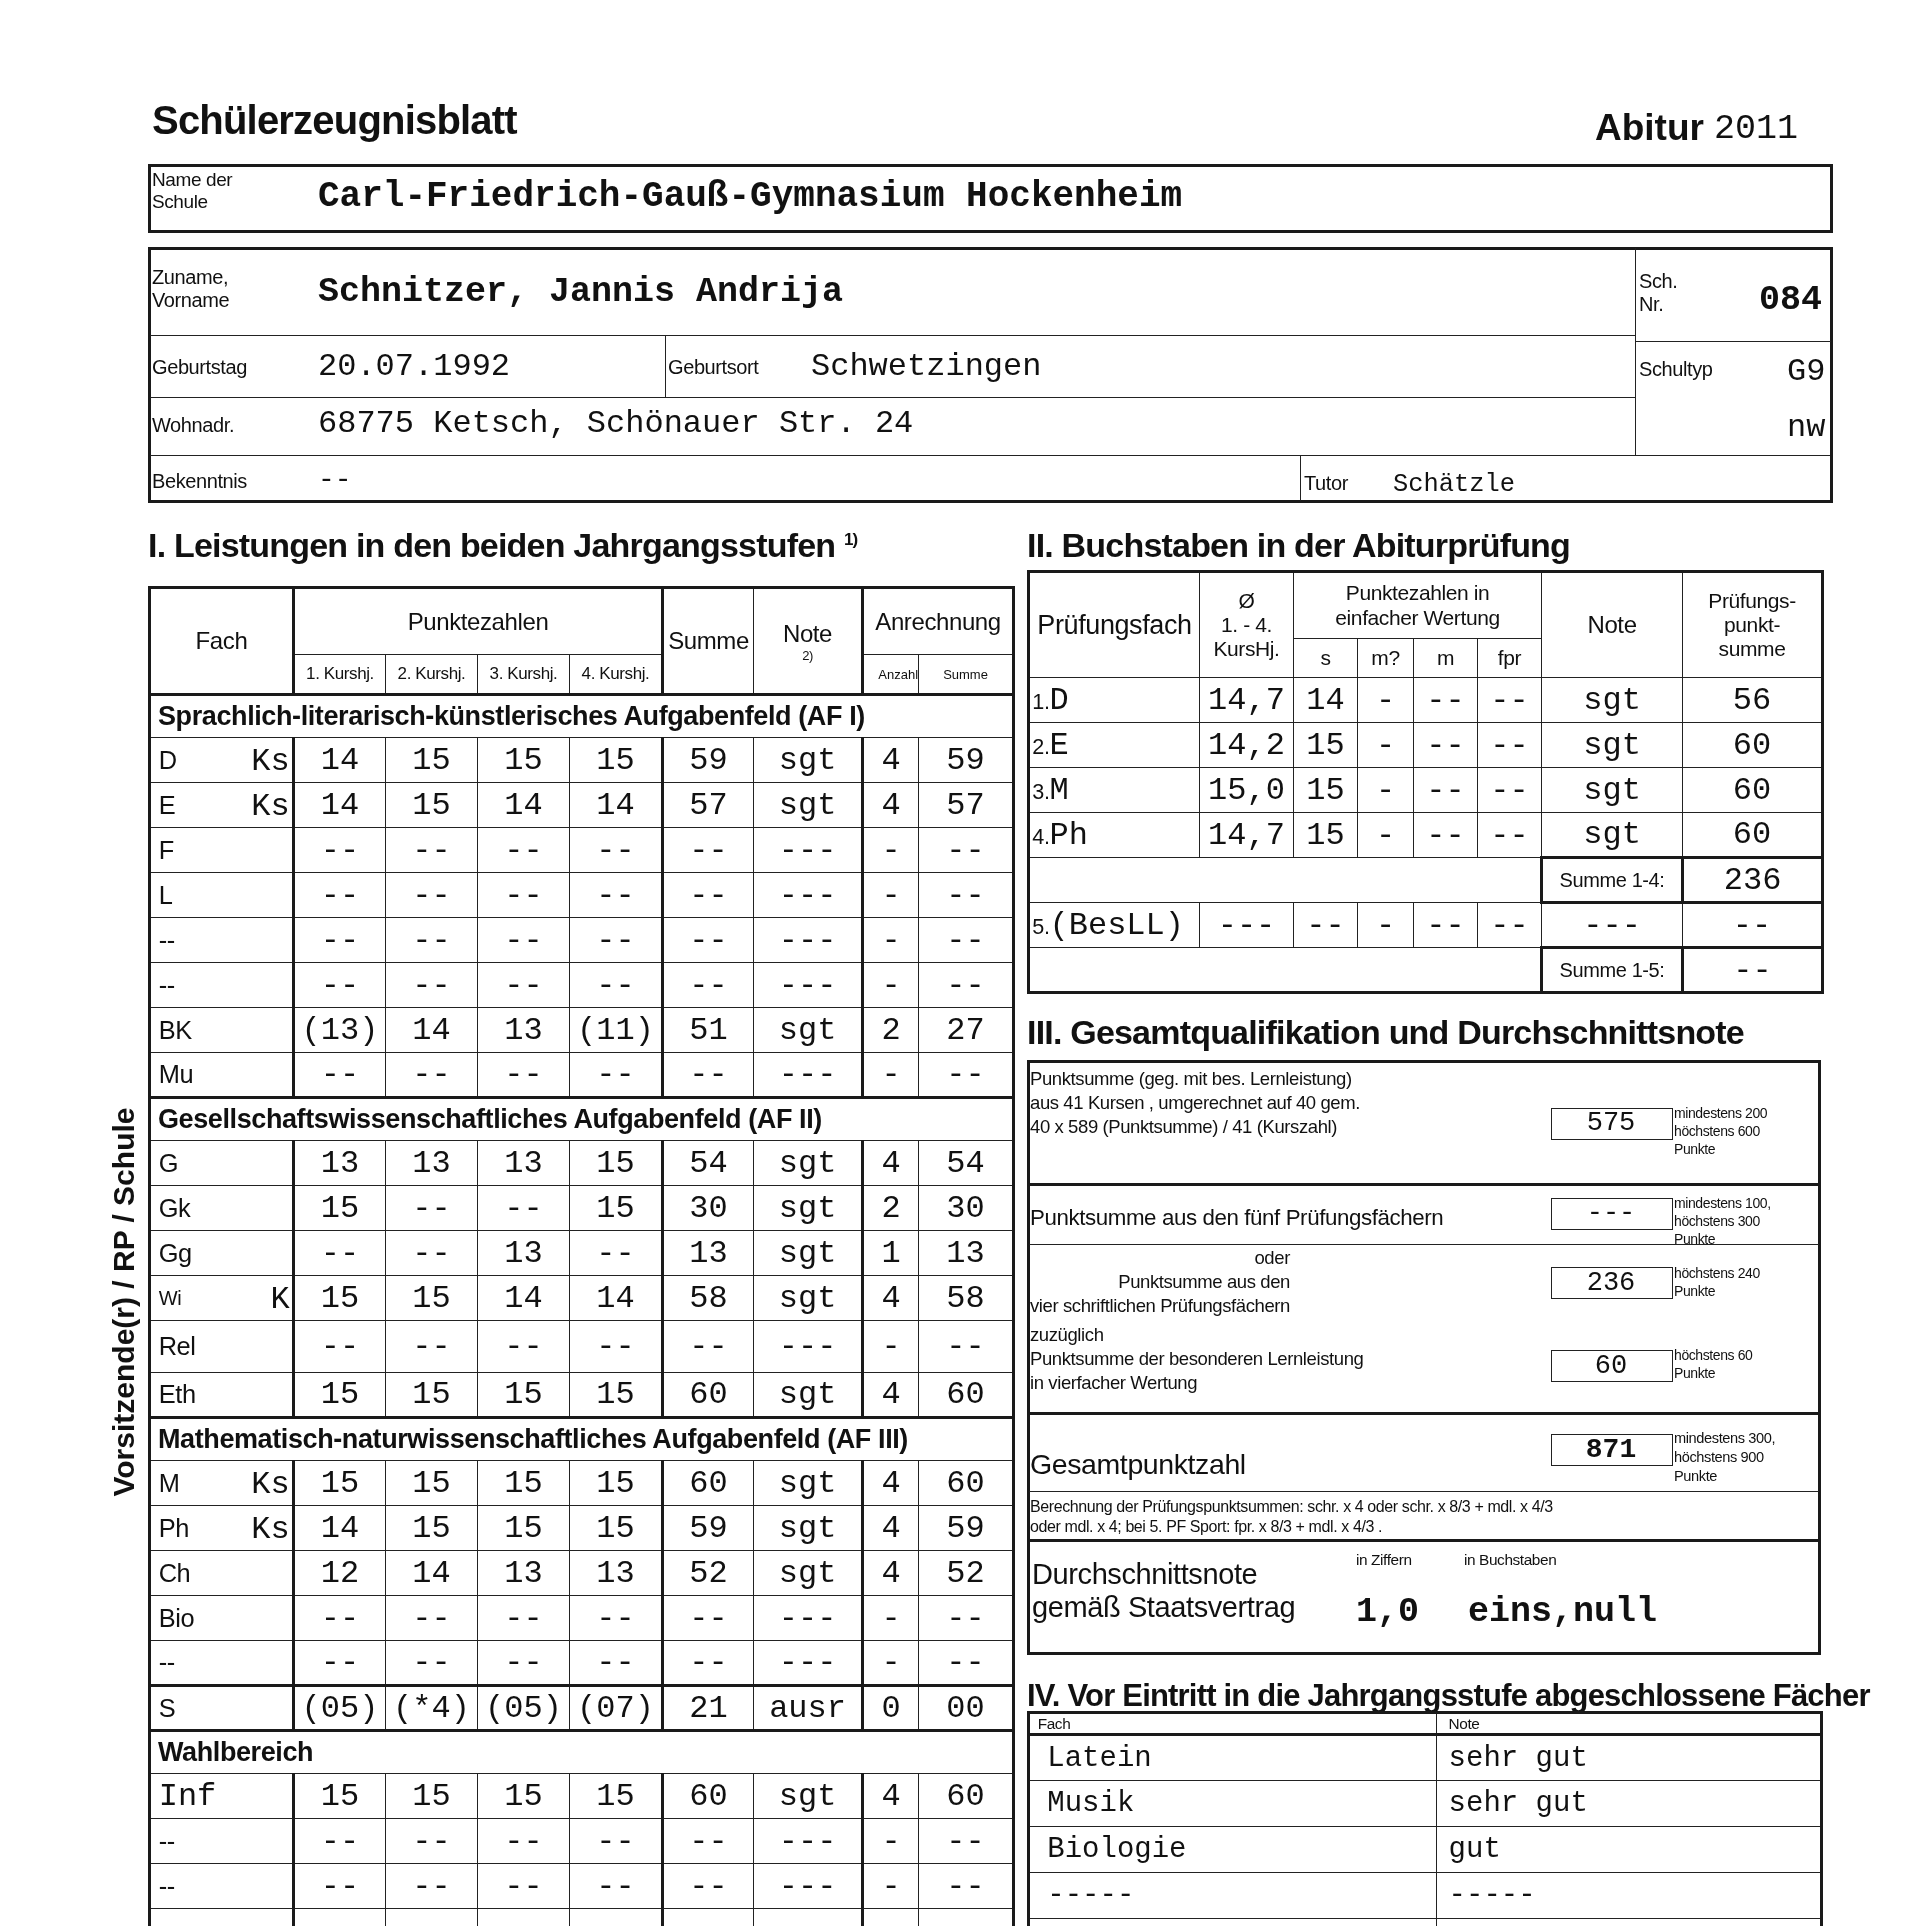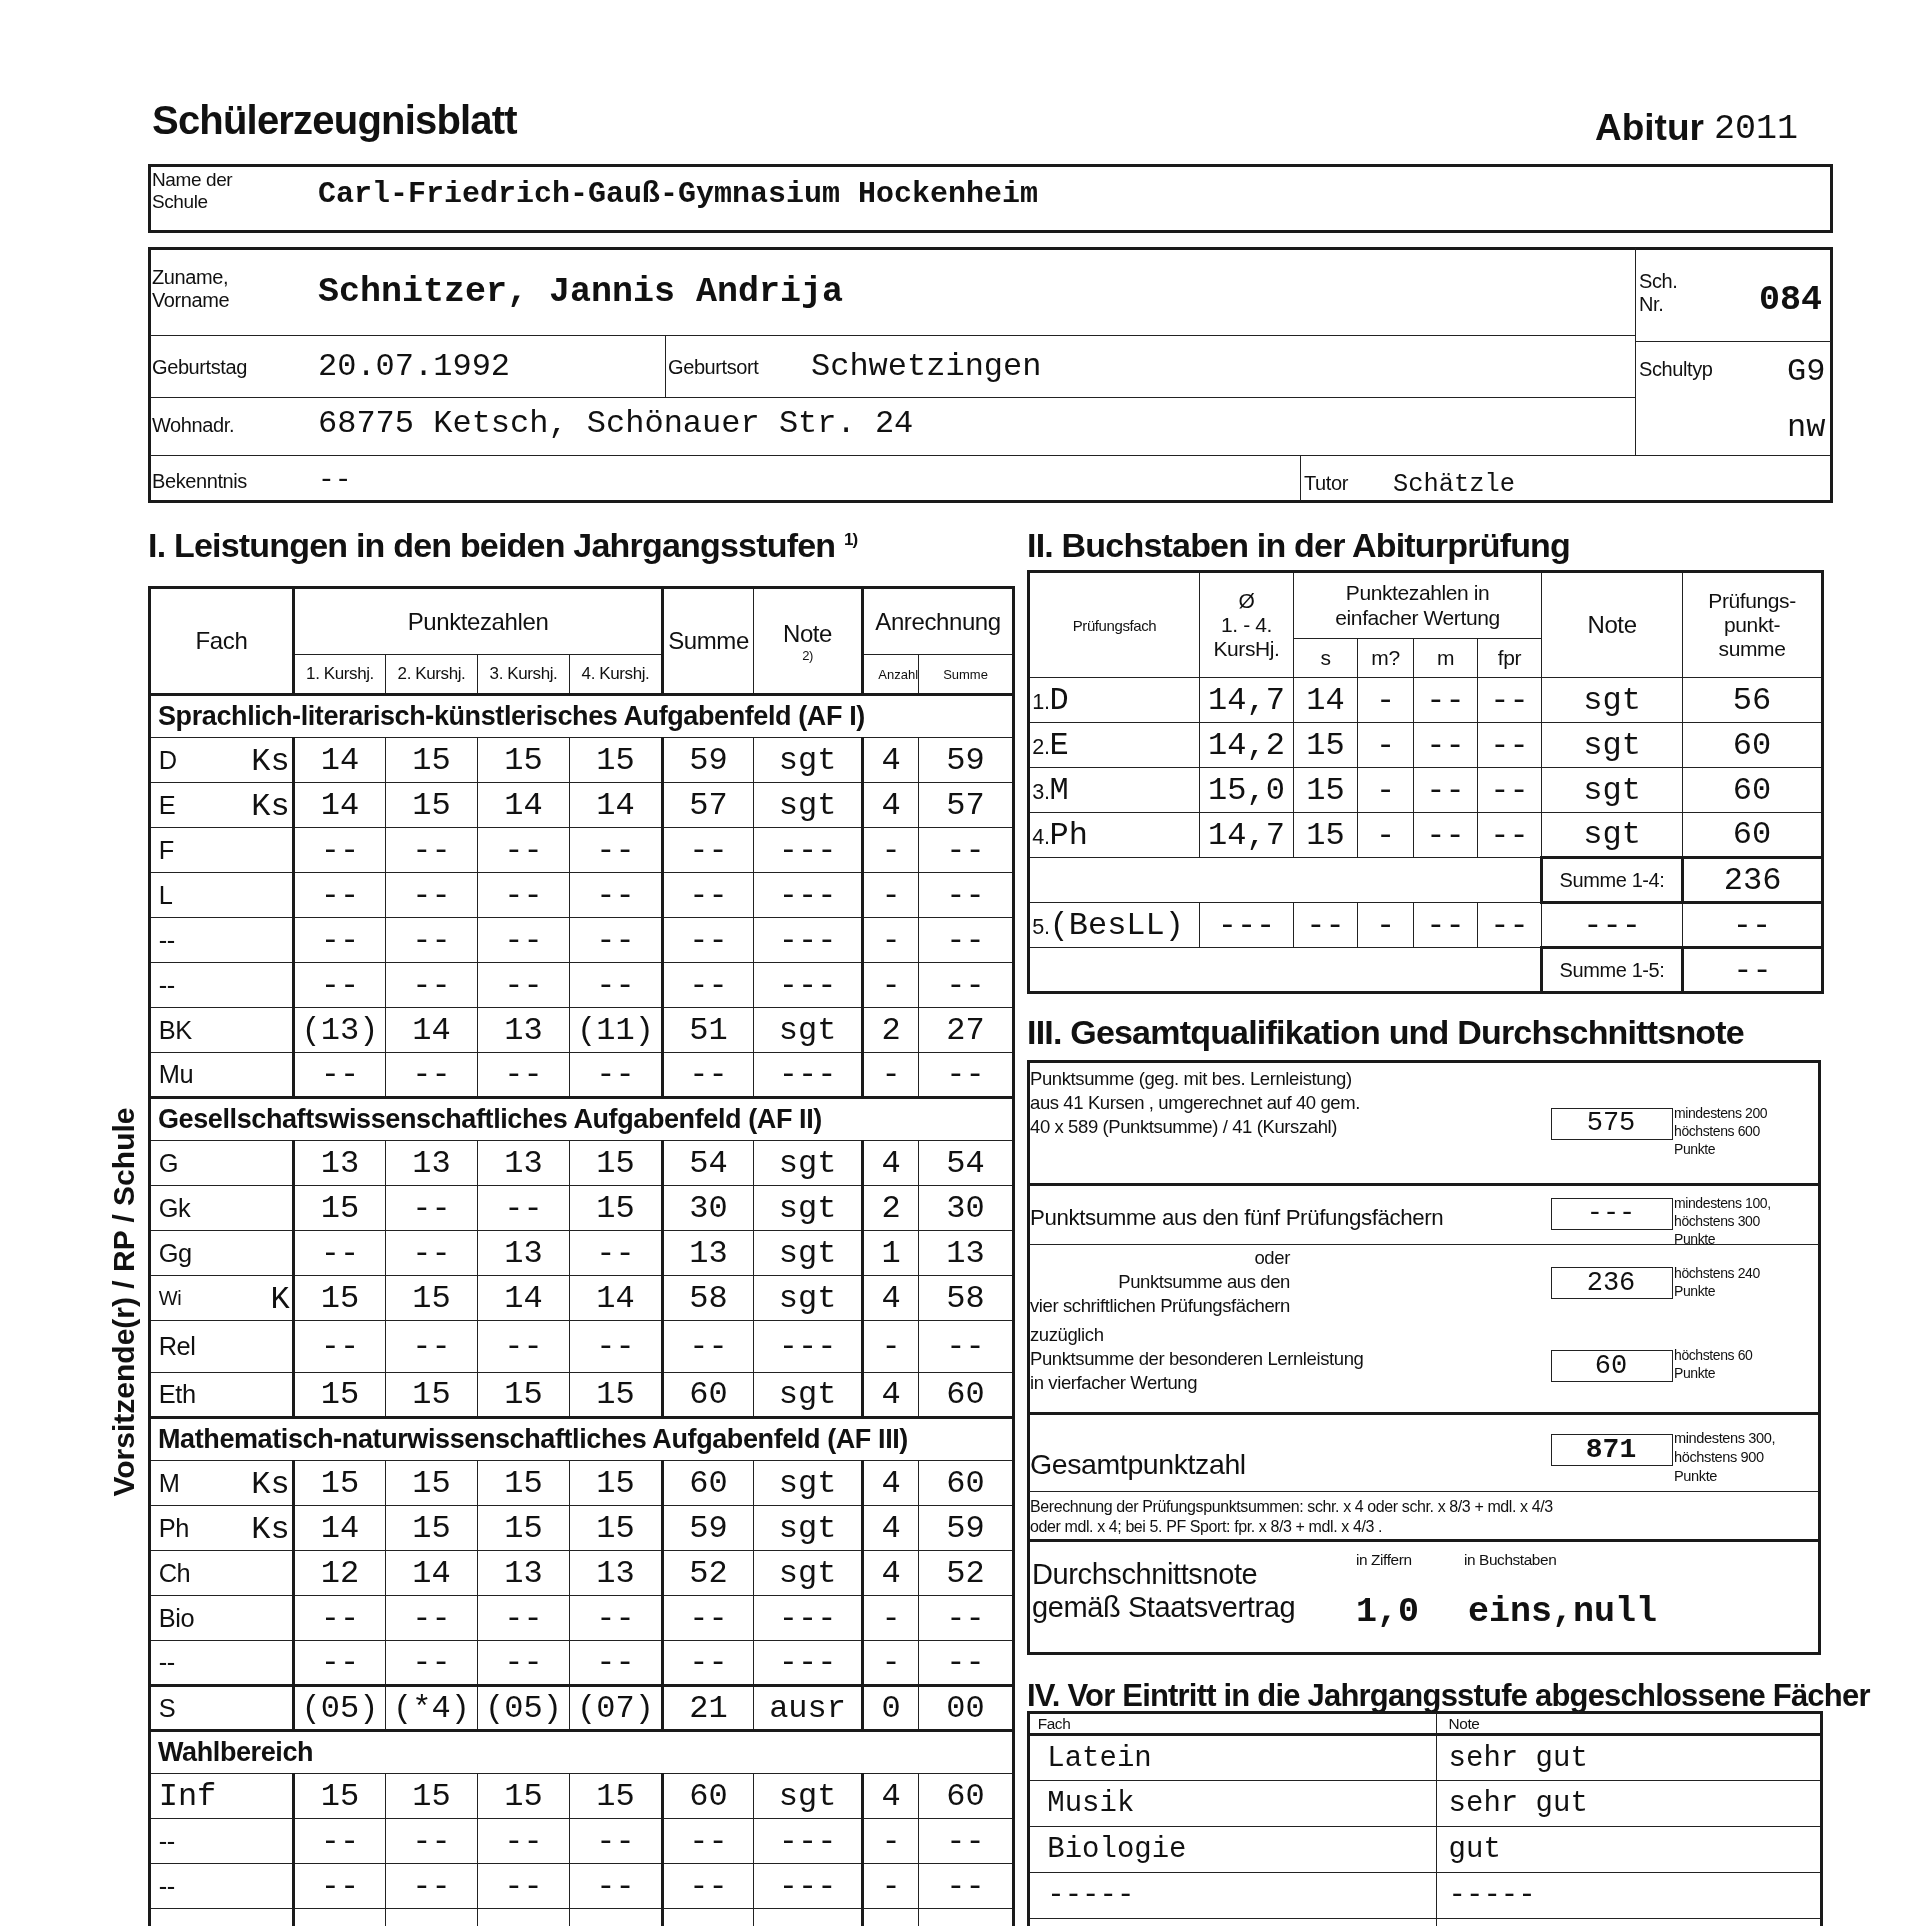--- a/index.html
+++ b/index.html
@@ -24,21 +24,21 @@
 </style>
 </head>
 <body>
 
 <div class="abs" style="left:152px; top:98px; font-size:40px; font-weight:bold; letter-spacing:-0.8px;">Schülerzeugnisblatt</div>
 <div class="abs" style="left:1595px; top:107px; font-size:37px; font-weight:bold;">Abitur</div>
 <div class="abs mono" style="left:1714px; top:109px; font-size:35px;">2011</div>
 
 <div class="box" style="left:148px; top:164px; width:1685px; height:69px;"></div>
 <div class="lbl" style="left:152px; top:169px; width:100px; font-size:19px; white-space:normal;">Name der Schule</div>
-<div class="val bold" style="left:318px; top:179px; font-size:30px;">Carl-Friedrich-Gauß-Gymnasium Hockenheim</div>
+<div class="val bold" style="left:318px; top:179px; font-size:36px;">Carl-Friedrich-Gauß-Gymnasium Hockenheim</div>
 
 <div class="box" style="left:148px; top:247px; width:1685px; height:256px;"></div>
 <div class="hl" style="left:150px; top:335px; width:1485px;"></div>
 <div class="hl" style="left:150px; top:397px; width:1485px;"></div>
 <div class="hl" style="left:150px; top:455px; width:1680px;"></div>
 <div class="hl" style="left:1635px; top:341px; width:196px;"></div>
 <div class="vl" style="left:1635px; top:248px; height:208px;"></div>
 <div class="vl" style="left:665px; top:335px; height:62px;"></div>
 <div class="vl" style="left:1300px; top:455px; height:46px;"></div>
 
@@ -389,21 +389,21 @@
       <col style="width:94px">
       <col style="width:64px">
       <col style="width:56px">
       <col style="width:64px">
       <col style="width:64px">
       <col style="width:141px">
       <col style="width:140px">
   </colgroup>
   <tbody>
       <tr style="height:67px;">
-    <td rowspan="2" class="csm" style="font-size:15px;margin-left:16px;">Prüfungsfach</td>
+    <td rowspan="2" class="csm" style="font-size:27px;margin-left:16px;">Prüfungsfach</td>
     <td rowspan="2" class="csm" style="font-size:21px; line-height:1.15;">
       <div>Ø</div>
       <div>1. - 4.</div>
       <div>KursHj.</div>
     </td>
     <td colspan="4" class="csm" style="font-size:21px; line-height:1.15;">
       <div>Punktezahlen in</div>
       <div>einfacher Wertung</div>
     </td>
     <td rowspan="2" class="ch">Note</td>

